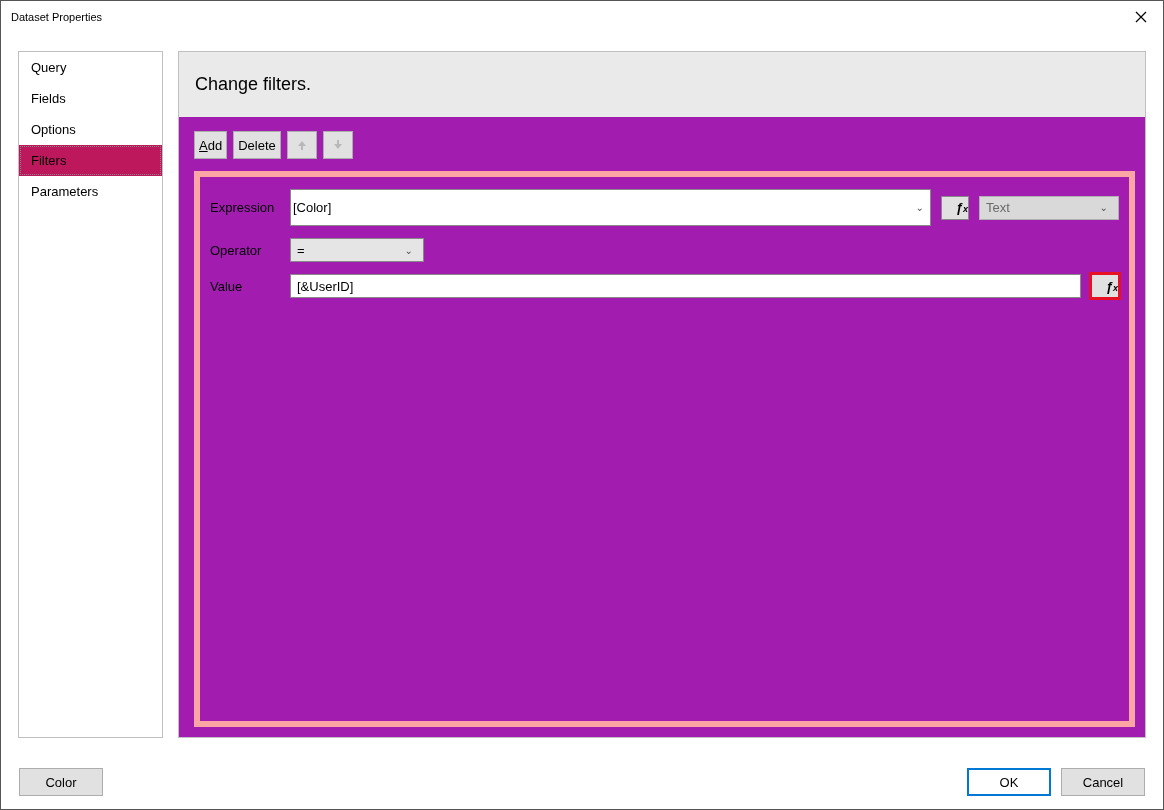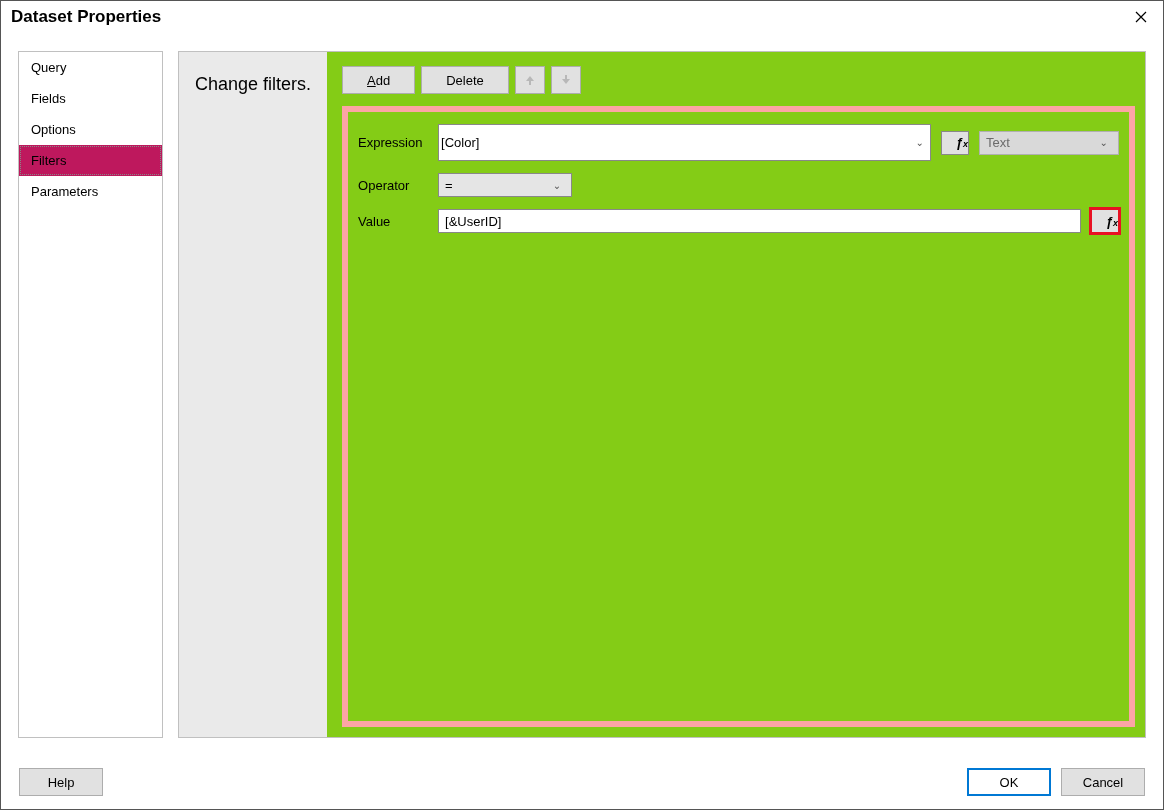--- a/index.html
+++ b/index.html
@@ -4,44 +4,44 @@
 <style>
   * { box-sizing: border-box; font-family: "Segoe UI", Tahoma, sans-serif; font-size: 13px; }
   body { margin: 0; background: #fff; }
   .dialog {
     width: 1164px; height: 810px; border: 1px solid #555; position: relative; background: #fff;
     display: flex; flex-direction: column;
   }
   .titlebar {
     height: 33px; display: flex; align-items: center; padding: 0 0 0 10px; border-bottom: 1px solid #fff;
   }
-  .titlebar-title { font-size: 17px; font-weight: bold; }
+  .titlebar-title { font-size: 11px; }
   .titlebar-close {
     width: 45px; height: 33px; margin-left: auto; display: flex; align-items: center; justify-content: center;
     font-size: 16px; cursor: pointer;
   }
   .body {
     flex: 1; display: flex; padding: 17px; gap: 15px; min-height: 0;
   }
   .sidebar {
     width: 145px; border: 1px solid #c0c0c0; background: #fff; display: flex; flex-direction: column;
   }
   .sidebar-item { padding: 8px 12px; cursor: pointer; }
   .sidebar-item.selected { background: #be185d; outline: 1px dotted #888; outline-offset: -2px; }
   .main {
-    flex: 1; border: 1px solid #c0c0c0; background: #84cc16; display: flex; 
+    flex: 1; border: 1px solid #c0c0c0; background: #a21caf; display: flex; flex-direction: column;
   }
   .main-header {
     background: #eaeaea; padding: 22px 16px 22px 16px; font-size: 18px;
   }
   .main-content { flex: 1; padding: 14px 10px 10px 15px; display: flex; flex-direction: column; }
   .hint { margin-bottom: 8px; }
   .button-row { display: flex; gap: 6px; margin-bottom: 12px; }
   .btn {
-    background: #e1e1e1; border: 1px solid #adadad; padding: 4px 24px; cursor: pointer; min-width: 30px; height: 28px;
+    background: #e1e1e1; border: 1px solid #adadad; padding: 4px 4px; cursor: pointer; min-width: 30px; height: 28px;
     display: inline-flex; align-items: center; justify-content: center;
   }
   .btn.icon-btn { padding: 4px 6px; color: #9a9a9a; }
   .btn .underline { text-decoration: underline; }
   .filter-panel {
     flex: 1; border: 6px solid #fca5a5; padding: 12px 10px; display: flex; flex-direction: column; gap: 12px;
   }
   .row { display: flex; align-items: center; gap: 10px; }
   .label { width: 70px; }
   .expr-input {
@@ -148,19 +148,19 @@
             <div class="fx-btn fx-highlight">
                 <span>ƒ<span class="sub">x</span></span>
               </div>
           </div>
         </div>
       </div>
     </div>
   </div>
 
   <div class="footer">
-    <div class="footer-btn">Help</div>
+    <div class="footer-btn">Color</div>
     <div class="footer-right">
       <div class="footer-btn primary">OK</div>
       <div class="footer-btn">Cancel</div>
     </div>
   </div>
 </div>
 
 </body></html>

